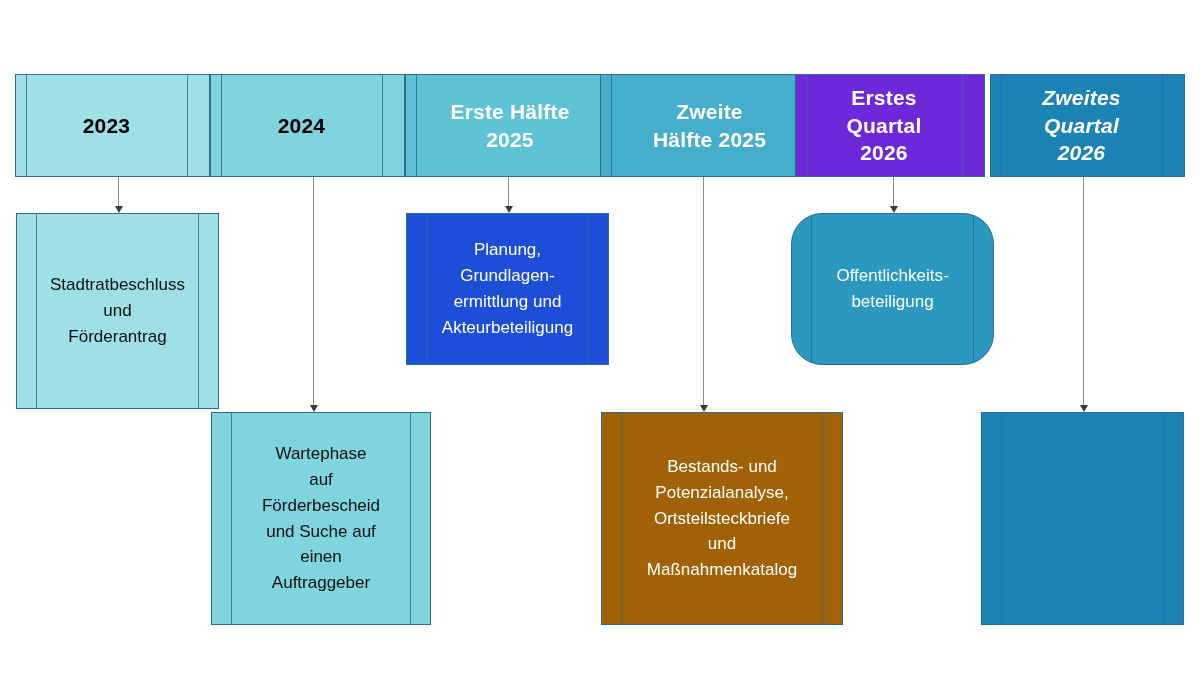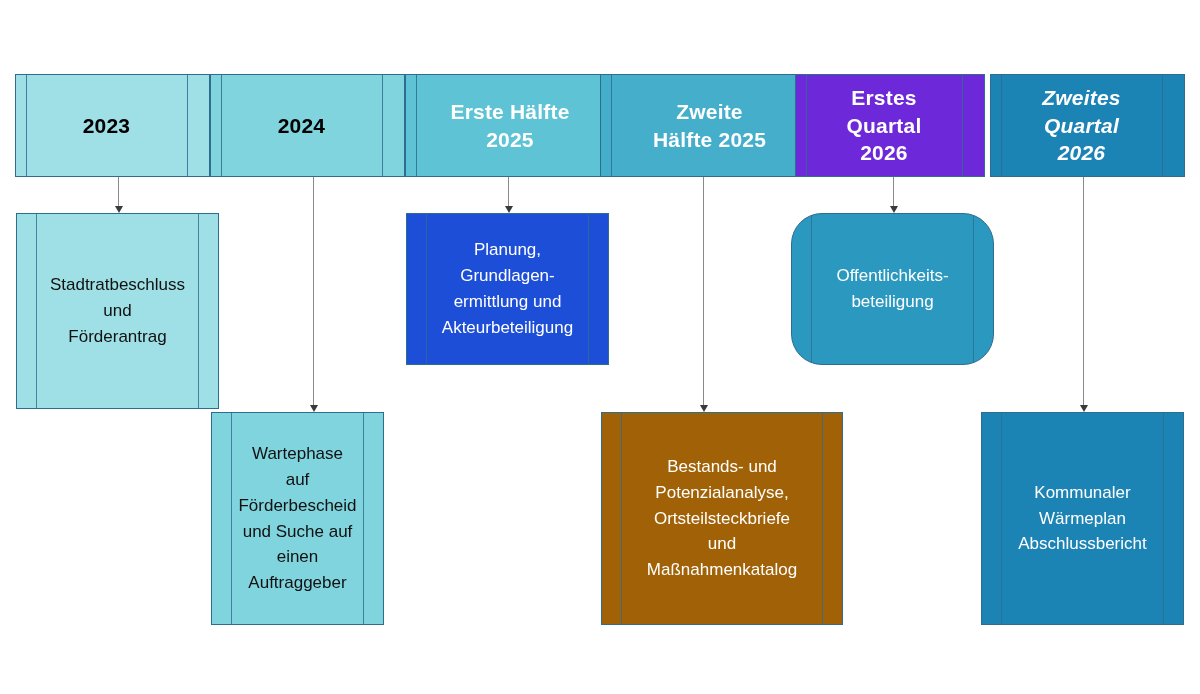--- a/index.html
+++ b/index.html
@@ -164,21 +164,21 @@
       </div>
     </div>
   <div id="note-layer">
       <div class="note" style="left: 16px; top: 213px; width: 203px; height: 196px; background: rgb(158, 224, 230);">
         <div class="note-rule-left"></div>
         <div class="note-rule-right"></div>
         <div class="note-label dark">Stadtratbeschluss
 und
 Förderantrag</div>
       </div>
-      <div class="note" style="left: 211px; top: 412px; width: 173px; height: 213px; background: rgb(127, 212, 222);">
+      <div class="note" style="left: 211px; top: 412px; width: 220px; height: 213px; background: rgb(127, 212, 222);">
         <div class="note-rule-left"></div>
         <div class="note-rule-right"></div>
         <div class="note-label dark">Wartephase
 auf
 Förderbescheid
 und Suche auf
 einen
 Auftraggeber</div>
       </div>
       <div class="note" style="left: 406px; top: 213px; width: 203px; height: 152px; background: #1d4ed8;">
@@ -200,18 +200,15 @@
       </div>
       <div class="note" style="left: 791px; top: 213px; width: 203px; height: 152px; background: rgb(43, 153, 191); border-radius: 31px;">
         <div class="note-rule-left"></div>
         <div class="note-rule-right"></div>
         <div class="note-label light">Offentlichkeits-
 beteiligung</div>
       </div>
       <div class="note" style="left: 981px; top: 412px; width: 203px; height: 213px; background: rgb(28, 131, 181);">
         <div class="note-rule-left"></div>
         <div class="note-rule-right"></div>
-        <div class="note-label light">Kommunaler
-Wärmeplan
-Abschlussbericht</div>
       </div>
     </div>
 </div>
 
 </body></html>

